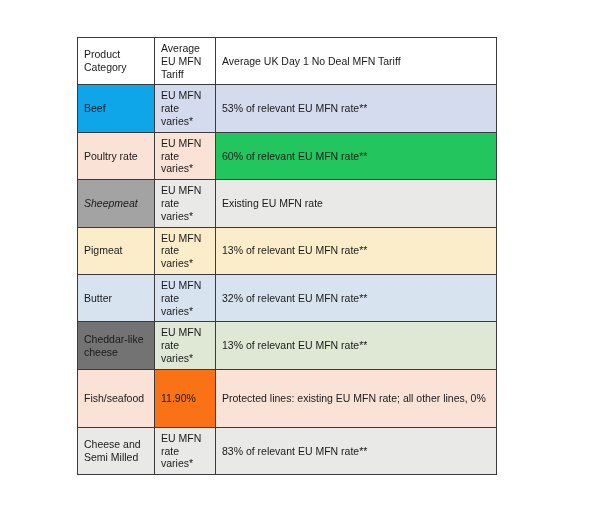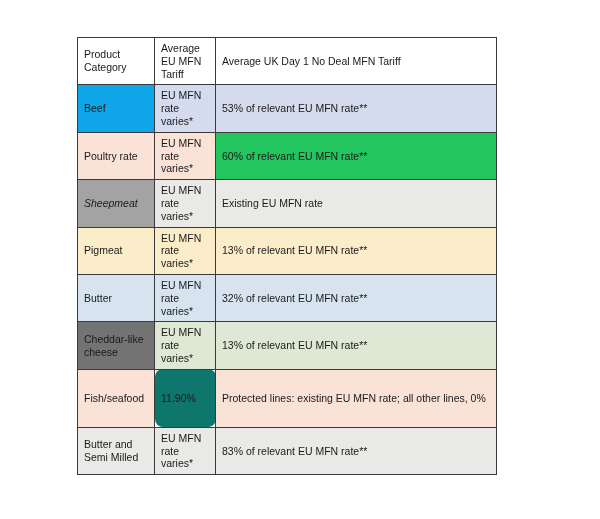--- a/index.html
+++ b/index.html
@@ -148,26 +148,26 @@
               <div>cheese</div>
             </td>
             <td class="rate" style="background: rgb(223, 232, 212);">
               <div>EU MFN</div>
               <div>rate varies*</div>
             </td>
             <td class="uk" style="background: rgb(223, 232, 212);">13% of relevant EU MFN rate**</td>
           </tr>
           <tr class="xtall">
             <td class="cat" style="background: rgb(250, 226, 215);">Fish/seafood</td>
-            <td class="rate num" style="background: #0f766e; border-radius: 8px;">11.90%</td>
+            <td class="rate num" style="background: #f97316;">11.90%</td>
             <td class="uk" style="background: rgb(250, 226, 215);">Protected lines: existing EU MFN rate; all other lines, 0%</td>
           </tr>
           <tr class="midtall">
             <td class="cat" style="background: rgb(233, 233, 231);">
-              <div>Butter and</div>
+              <div>Cheese and</div>
               <div>Semi Milled</div>
             </td>
             <td class="rate" style="background: rgb(233, 233, 231);">
               <div>EU MFN</div>
               <div>rate varies*</div>
             </td>
             <td class="uk" style="background: rgb(233, 233, 231);">83% of relevant EU MFN rate**</td>
           </tr>
         </tbody>
     </table>

